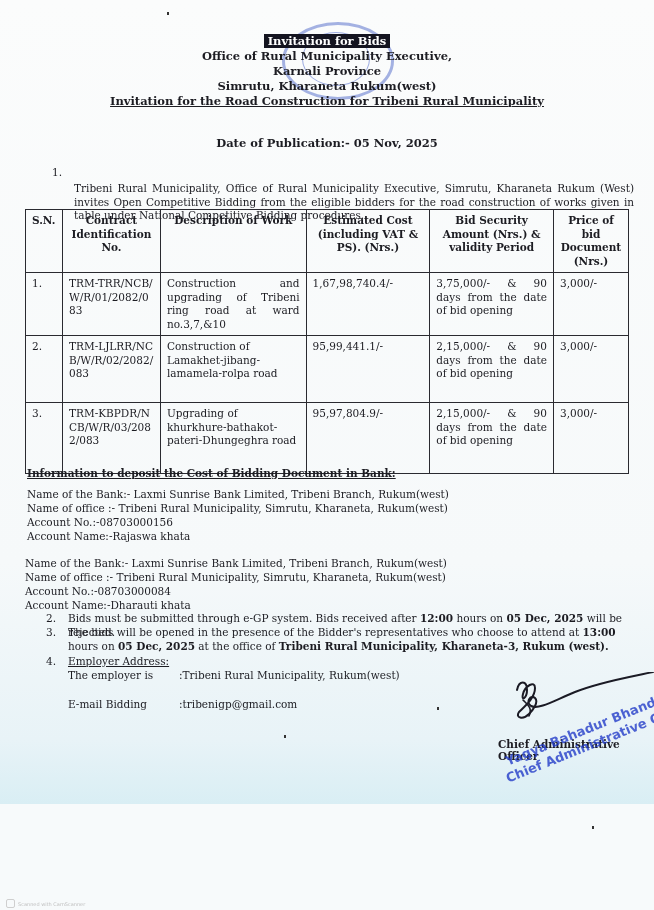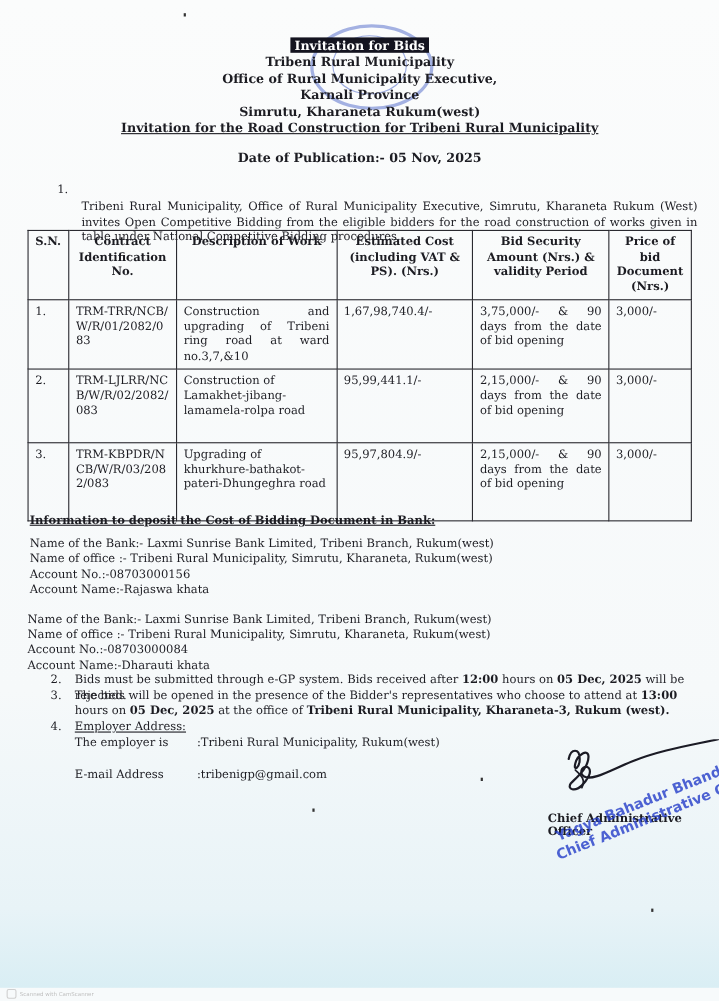--- a/index.html
+++ b/index.html
@@ -3,21 +3,21 @@
 <meta charset="utf-8">
 <style>
   html, body { margin: 0; padding: 0; }
   body {
     width: 654px; height: 910px; position: relative; overflow: hidden;
     background: #f7fafb;
     font-family: "DejaVu Serif", "Liberation Serif", serif;
     color: #1c1c22;
   }
   .page {
-    position: absolute; left: 0; top: 0; width: 654px; height: 898px;
+    position: absolute; left: 0; top: 0; width: 654px; height: 804px;
     background: linear-gradient(180deg, #fbfcfc 0%, #f6f9fa 70%, #e8f3f7 92%, #d9eef4 100%);
   }
   .stamp {
     position: absolute; left: 282px; top: 22px; width: 106px; height: 72px;
     border-radius: 50%;
     border: 3px solid rgba(40, 70, 190, 0.55);
     opacity: 0.75;
   }
   .stamp-inner {
     position: absolute; left: 302px; top: 32px; width: 66px; height: 52px;
@@ -70,21 +70,20 @@
 </head>
 <body>
 
 <div class="page">
 
   <div class="stamp"></div>
   <div class="stamp-inner"></div>
 
   <div class="header">
     <div><span class="ifb">Invitation for Bids</span></div>
-    <div>Tribeni Rural Municipality</div>
     <div>Office of Rural Municipality Executive,</div>
     <div>Karnali Province</div>
     <div>Simrutu, Kharaneta Rukum(west)</div>
     <div class="sub-title">Invitation for the Road Construction for Tribeni Rural Municipality</div>
   </div>
   <div class="pubdate">Date of Publication:- 05 Nov, 2025</div>
 
   <div class="para numrow" style="left:52px; top:166px; width:582px;">
     <span class="num">1.</span>
     <span class="txt" style="text-align:justify;margin-top:16px;">Tribeni Rural Municipality, Office of Rural Municipality Executive, Simrutu, Kharaneta Rukum (West) invites Open Competitive Bidding from the eligible bidders for the road construction of works given in table under National Competitive Bidding procedures.</span>
@@ -158,21 +157,21 @@
     <span class="txt"><span>The bids will be opened in the presence of the Bidder's representatives who choose to attend at </span><b>13:00</b><span> hours on </span><b>05 Dec, 2025</b><span> at the office of </span><b>Tribeni Rural Municipality, Kharaneta-3, Rukum (west).</b></span>
   </div>
 
   <div class="para numrow" style="left:46px; top:655px; width:400px;">
     <span class="num">4.</span>
     <div class="txt">
       <div style="text-decoration:underline;">Employer Address:</div>
       <div class="emp-grid">
         <span>The employer is</span>
         <span>:Tribeni Rural Municipality, Rukum(west)</span>
-        <span>E-mail Address</span>
+        <span>E-mail Bidding</span>
         <span>:tribenigp@gmail.com</span>
       </div>
     </div>
   </div>
 
   <svg class="signature" width="150" height="60" viewBox="0 0 150 60">
     <path d="M12 18 C 14 8, 22 8, 22 18 C 22 26, 16 30, 18 22 C 20 14, 30 8, 30 16 C 30 26, 20 34, 14 40 C 10 46, 18 48, 24 42 C 28 38, 34 30, 30 26 C 26 22, 20 30, 26 34 C 34 38, 50 28, 70 20 C 95 10, 120 6, 148 0" fill="none" stroke="#1b1b25" stroke-width="2" stroke-linecap="round"></path>
     <path d="M18 28 C 22 32, 28 36, 24 44" fill="none" stroke="#1b1b25" stroke-width="1.6" stroke-linecap="round"></path>
   </svg>
   <div class="sig-title">Chief Administrative Officer</div>

